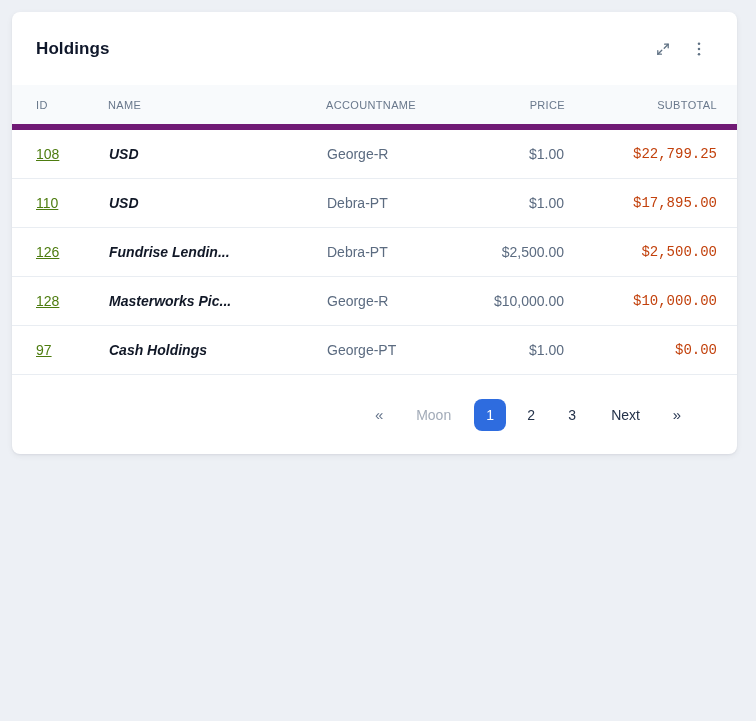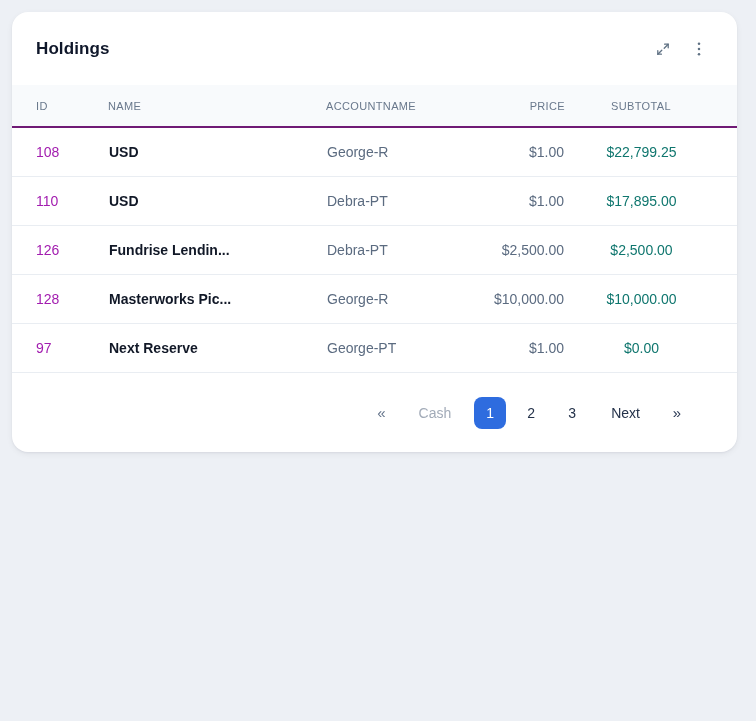--- a/index.html
+++ b/index.html
@@ -6,57 +6,57 @@
   body{
     width:756px;height:721px;
     background:#edf0f5;
     font-family:"Liberation Sans", sans-serif;
     -webkit-font-smoothing:antialiased;
   }
   .card{
     width:725px;
     margin:12px 0 0 12px;
     background:#ffffff;
-    border-radius:16px;
+    border-radius:8px;
     box-shadow:0 1px 2px rgba(15,23,42,.05), 0 2px 6px rgba(15,23,42,.06);
     overflow:hidden;
   }
   .card-header{
     height:73px;
     display:flex;align-items:center;justify-content:space-between;
     padding:0 28px 0 24px;
   }
   .card-title{
     margin:0;font-size:17px;font-weight:700;color:#0f172a;letter-spacing:.1px;
   }
   .header-actions{display:flex;align-items:center;gap:16px;}
   .icon-btn{
     background:none;border:none;padding:2px;cursor:pointer;line-height:0;
     color:#5f7183;
   }
   table{width:100%;border-collapse:collapse;table-layout:fixed;}
-  thead tr{background:#f8fafc;height:42px;border-bottom:2px solid #701a75;}
+  thead tr{background:#f8fafc;height:42px;border-bottom:6px solid #701a75;}
   th{
     font-size:11px;font-weight:500;color:#69788c;
     text-transform:uppercase;letter-spacing:.35px;
     text-align:left;padding:0;
   }
   th:first-child, td:first-child{padding-left:24px;}
-  th:last-child, td:last-child{padding-right:20px;text-align:center;}
+  th:last-child, td:last-child{padding-right:20px;}
   .num{text-align:right;}
   tbody tr{border-bottom:1px solid #e9edf2;}
   tbody td{
     height:48px;font-size:14px;padding-top:0;padding-bottom:0;
     white-space:nowrap;overflow:hidden;
   }
-  .cell-id{color:#a21caf;}
-  .cell-name{color:#111827;font-weight:700;}
+  .cell-id{color:#4d7c0f;text-decoration:underline;}
+  .cell-name{color:#111827;font-weight:700;font-style:italic;}
   .cell-account{color:#5b6b80;}
   .cell-price{color:#5b6b80;text-align:right;}
-  .cell-subtotal{color:#0f766e;font-weight:500;}
+  .cell-subtotal{color:#c2410c;font-weight:500;font-family:Liberation Mono, monospace;}
   .pagination{
     height:79px;
     display:flex;align-items:center;justify-content:flex-end;
     padding-right:44px;gap:9px;
   }
   .page-number-group{display:flex;align-items:center;gap:9px;}
   .pg{
     min-width:32px;height:32px;
     border:none;background:transparent;border-radius:8px;
     font-family:inherit;font-size:14px;color:#24324a;
@@ -136,31 +136,31 @@
         </tr>
         <tr>
           <td class="cell-id">128</td>
           <td class="cell-name">Masterworks Pic...</td>
           <td class="cell-account">George-R</td>
           <td class="cell-price num">$10,000.00</td>
           <td class="cell-subtotal num">$10,000.00</td>
         </tr>
         <tr>
           <td class="cell-id">97</td>
-          <td class="cell-name">Next Reserve</td>
+          <td class="cell-name">Cash Holdings</td>
           <td class="cell-account">George-PT</td>
           <td class="cell-price num">$1.00</td>
           <td class="cell-subtotal num">$0.00</td>
         </tr>
       </tbody>
   </table>
 
   <div class="pagination">
     <button class="pg pg-first">«</button>
-    <button class="pg pg-prev">Cash</button>
+    <button class="pg pg-prev">Moon</button>
     <span class="page-number-group">
         <button class="pg pg-num active">1</button>
         <button class="pg pg-num">2</button>
         <button class="pg pg-num">3</button>
       </span>
     <button class="pg pg-next">Next</button>
     <button class="pg pg-last">»</button>
   </div>
 
 </div>

